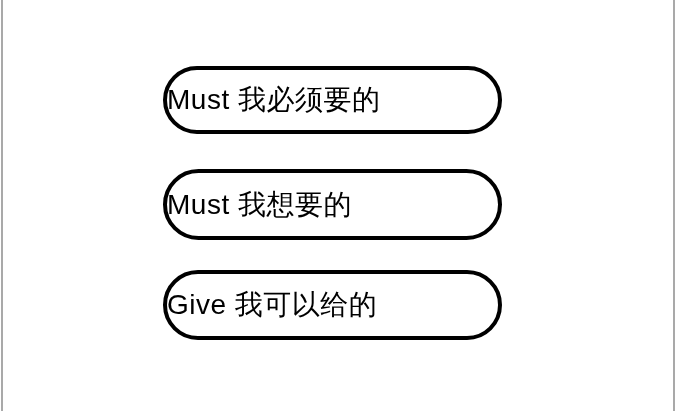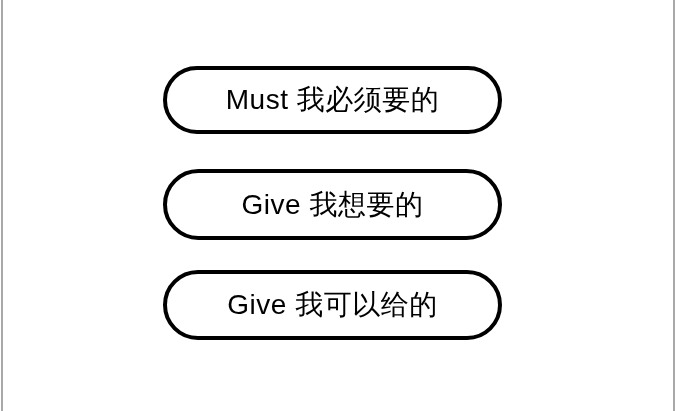--- a/index.html
+++ b/index.html
@@ -30,21 +30,21 @@
     position: absolute;
     left: 163px;
     width: 339px;
     height: 68px;
     box-sizing: border-box;
     background: #ffffff;
     border: 4px solid #000000;
     border-radius: 36px;
     display: flex;
     align-items: center;
-    justify-content: center;
+    justify-content: flex-start;
   }
   .node-1 { top: 66px;  height: 68px; }
   .node-2 { top: 169px; height: 71px; }
   .node-3 { top: 270px; height: 70px; }
   .node-label {
     font-size: 28px;
     line-height: 1;
     color: #000000;
     white-space: nowrap;
     letter-spacing: 0.5px;
@@ -56,20 +56,20 @@
 <div class="canvas">
 
   <div class="edge-line left"></div>
   <div class="edge-line right"></div>
 
   <div class="node node-1">
     <span class="node-label">Must 我必须要的</span>
   </div>
 
   <div class="node node-2">
-    <span class="node-label">Give 我想要的</span>
+    <span class="node-label">Must 我想要的</span>
   </div>
 
   <div class="node node-3">
     <span class="node-label">Give 我可以给的</span>
   </div>
 
 </div>
 
 </body></html>

